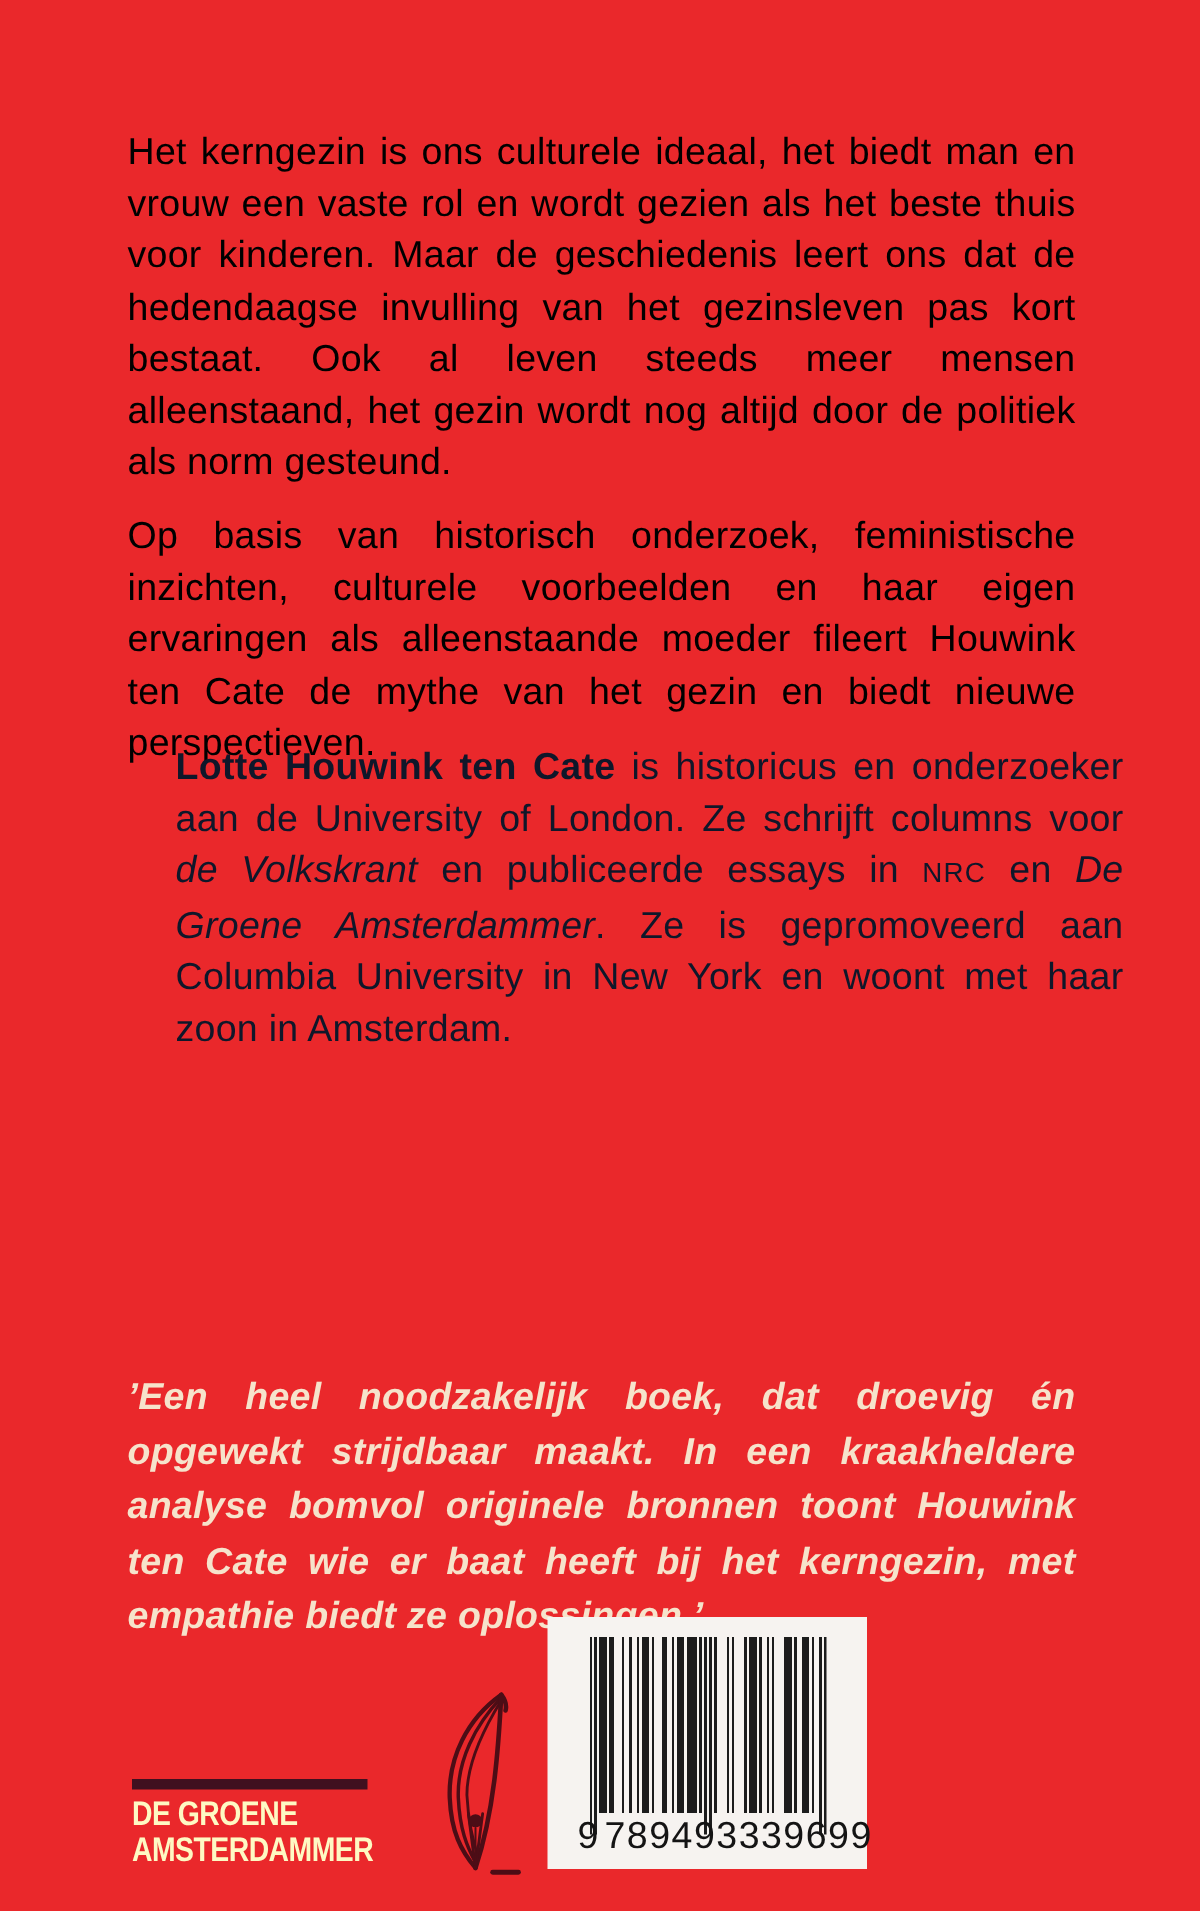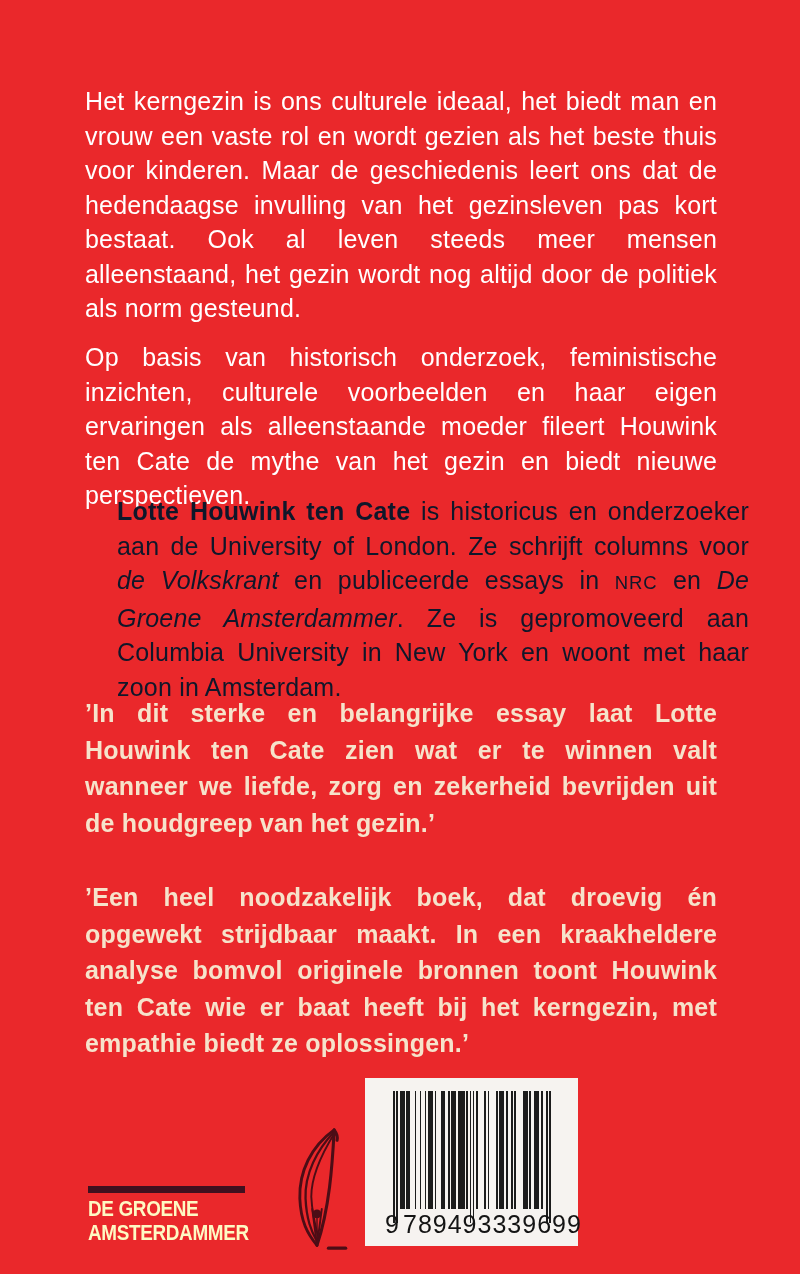--- a/index.html
+++ b/index.html
@@ -13,21 +13,21 @@
     font-family: "Liberation Sans", sans-serif;
   }
   .textblock {
     position: absolute;
     left: 85px;
     width: 632px;
     text-align: justify;
     margin: 0;
   }
   .body-text {
-    color: #ffffff;
+    color: #000000;
     font-size: 25px;
     line-height: 34.5px;
     letter-spacing: 0.2px;
   }
   .bio-text {
     color: #0f172a;
     font-size: 25px;
     line-height: 34.5px;
     letter-spacing: 0.2px;
     margin-left: 32px;
@@ -112,23 +112,23 @@
 <body>
 
 <div class="page">
 
   <p class="textblock body-text" style="top: 84px;">Het kerngezin is ons culturele ideaal, het biedt man en vrouw een vaste rol en wordt gezien als het beste thuis voor kinderen. Maar de geschiedenis leert ons dat de hedendaagse invulling van het gezinsleven pas kort bestaat. Ook al leven steeds meer mensen alleenstaand, het gezin wordt nog altijd door de politiek als norm gesteund.</p>
 
   <p class="textblock body-text" style="top: 328px; margin-top: 12px;">Op basis van historisch onderzoek, feministische inzichten, culturele voorbeelden en haar eigen ervaringen als alleenstaande moeder fileert Houwink ten Cate de mythe van het gezin en biedt nieuwe perspectieven.</p>
 
   <p class="textblock bio-text" style="top: 494px;"><span class="b">Lotte Houwink ten Cate</span><span> is historicus en onderzoeker aan de University of London. Ze schrijft columns voor </span><span class="i">de Volkskrant</span><span> en publiceerde essays in </span><span class="sc">NRC</span><span> en </span><span class="i">De Groene Amsterdammer</span><span>. Ze is gepromoveerd aan Columbia University in New York en woont met haar zoon in Amsterdam.</span></p>
 
-  <p class="textblock quote" style="top: 695px;"><span>’In dit sterke en belangrijke essay laat Lotte Houwink ten Cate zien wat er te winnen valt wanneer we liefde, zorg en zekerheid bevrijden uit de houdgreep van het gezin.’</span></p>
-
-  <p class="textblock quote" style="top: 879px;"><span>’Een heel noodzakelijk boek, dat droevig én opgewekt strijdbaar maakt. In een kraakheldere analyse bomvol originele bronnen toont Houwink ten Cate wie er baat heeft bij het kerngezin, met empathie biedt ze oplossingen.’</span></p>
+  <p class="textblock quote" style="top: 695px;"></p>
+
+  <p class="textblock quote" style="top: 913px; font-style: italic;"><span>’Een heel noodzakelijk boek, dat droevig én opgewekt strijdbaar maakt. In een kraakheldere analyse bomvol originele bronnen toont Houwink ten Cate wie er baat heeft bij het kerngezin, met empathie biedt ze oplossingen.’</span></p>
 
   <div class="publisher">
     <div class="bar"></div>
     <div class="pub-line">DE GROENE</div>
     <div class="pub-line">AMSTERDAMMER</div>
   </div>
 
   <svg class="quill" viewBox="0 0 62 132">
     <g stroke="#4c0d16" fill="none" stroke-linecap="round">
       <path d="M49 4 C25 21, 12 48, 13 76 C14 100, 21 113, 31 125" stroke-width="3"></path>

